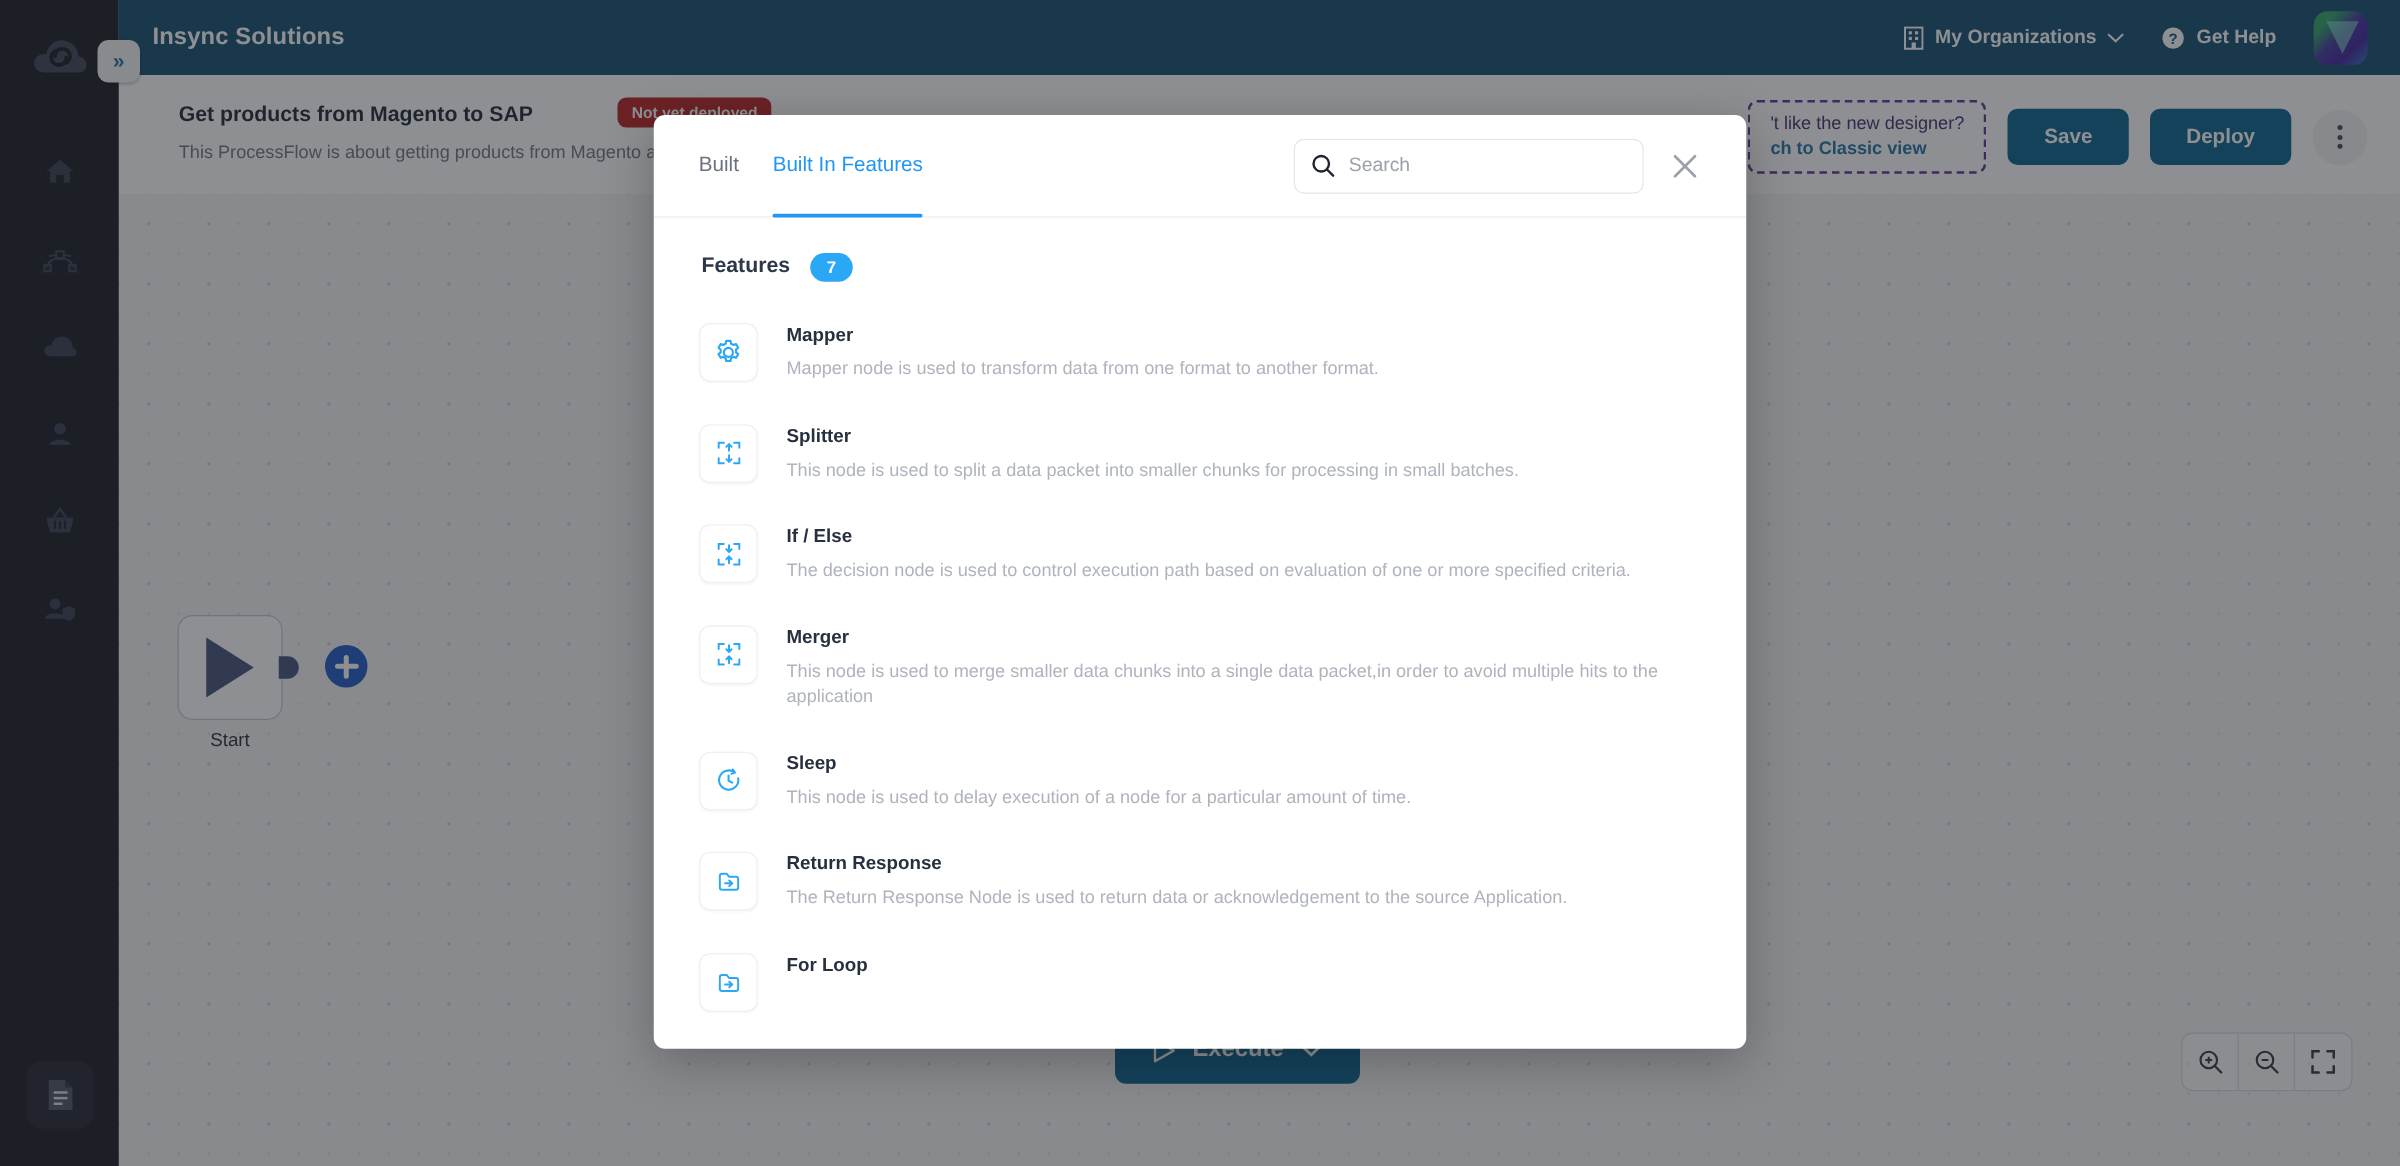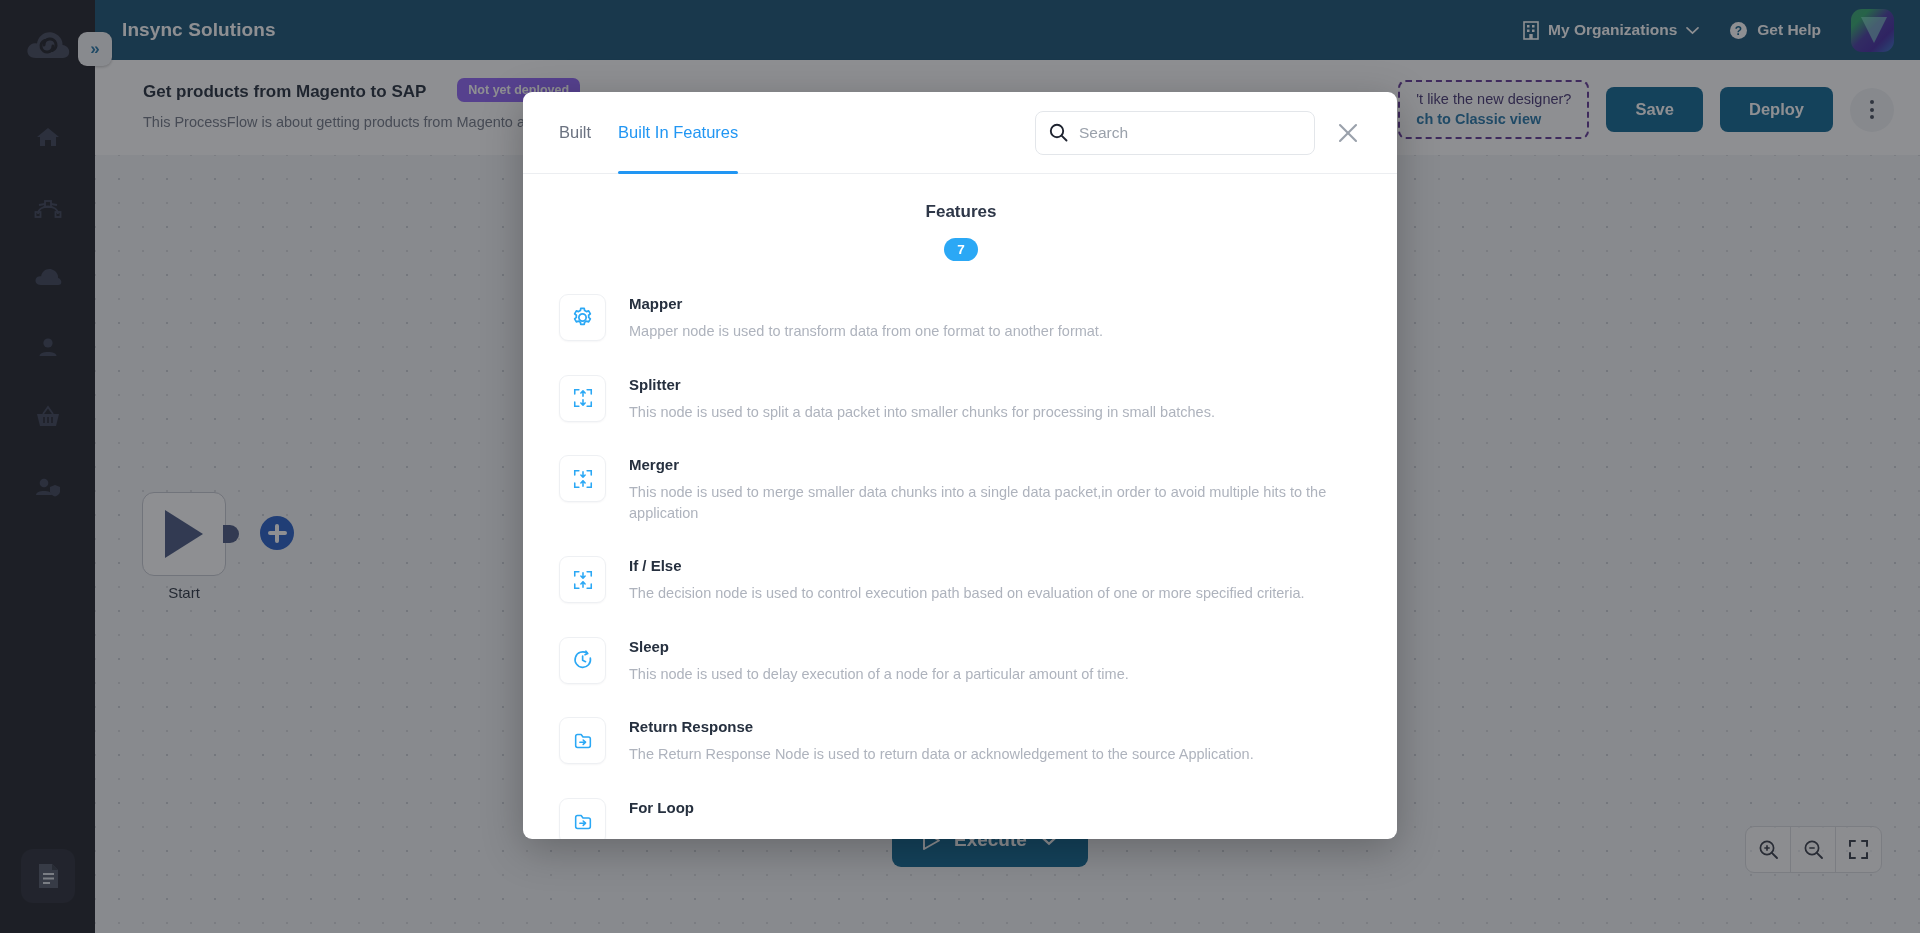--- a/index.html
+++ b/index.html
@@ -79,22 +79,22 @@
   
   .pagehead {
     position: absolute; left: 95px; top: 60px; right: 0; height: 95px;
     background: #ffffff; z-index: 1;
     display: flex; align-items: flex-start;
   }
   .ph-left { padding: 18px 0 0 48px; }
   .ph-title-row { display: flex; align-items: flex-end; gap: 31px; }
   .ph-title { font-size: 17px; font-weight: bold; color: #182230; }
   .ph-badge {
-    background: #8b5cf6; color: #fff; font-size: 12.5px; font-weight: bold;
-    padding: 5px 11px; border-radius: 7px;
+    background: #b91c1c; color: #fff; font-size: 12.5px; font-weight: bold;
+    padding: 5px 11px; border-radius: 7px; margin-left: 37px;
   }
   .ph-sub { margin-top: 12px; font-size: 14.5px; color: #6b7280; }
   .ph-right {
     margin-left: auto; display: flex; align-items: center; gap: 17px;
     padding: 20px 26px 0 0;
   }
   .classic-box {
     border: 2px dashed #5b2d91; border-radius: 8px;
     padding: 8px 16px; text-align: left; line-height: 1.35;
   }
@@ -209,21 +209,21 @@
     border: none; outline: none; font-size: 15.5px; color: #374151;
     width: 100%; font-family: "Liberation Sans", sans-serif; background: transparent;
   }
   .search-wrap input::placeholder { color: #9aa1ab; }
   .close-x {
     margin-left: 18px; width: 30px; height: 30px; cursor: pointer;
     display: flex; align-items: center; justify-content: center;
   }
 
   .modal-body { flex: 1; overflow-y: auto; padding: 28px 36px 20px 36px; }
-  .features-head { display: flex; align-items: center; gap: 16px; margin-bottom: 23px; padding-left: 2px; flex-direction: column; }
+  .features-head { display: flex; gap: 16px; margin-bottom: 23px; padding-left: 2px; }
   .features-title { font-size: 17px; font-weight: bold; color: #2e3748; }
   .count-pill {
     background: #2BA8F5; color: #fff; font-size: 13.5px; font-weight: bold;
     min-width: 34px; height: 23px; border-radius: 12px;
     display: flex; align-items: center; justify-content: center;
   }
 
   .feature-row {
     display: flex; gap: 23px; padding: 10px 0 10px 0; margin-bottom: 13px;
     cursor: pointer; align-items: flex-start;
@@ -513,41 +513,41 @@
             <path d="M3 7.5 V3 H7.5" fill="none" stroke="#2BA8F5" stroke-width="1.7" stroke-linecap="round"></path>
             <path d="M16.5 3 H21 V7.5" fill="none" stroke="#2BA8F5" stroke-width="1.7" stroke-linecap="round"></path>
             <path d="M21 16.5 V21 H16.5" fill="none" stroke="#2BA8F5" stroke-width="1.7" stroke-linecap="round"></path>
             <path d="M7.5 21 H3 V16.5" fill="none" stroke="#2BA8F5" stroke-width="1.7" stroke-linecap="round"></path>
             <path d="M12 4.2 V10 M9.7 7.6 L12 10 L14.3 7.6" fill="none" stroke="#2BA8F5" stroke-width="1.7" stroke-linecap="round" stroke-linejoin="round"></path>
             <path d="M12 19.8 V14 M9.7 16.4 L12 14 L14.3 16.4" fill="none" stroke="#2BA8F5" stroke-width="1.7" stroke-linecap="round" stroke-linejoin="round"></path>
           </svg>
         </span>
       </div>
       <div class="feature-text">
-        <div class="feature-name">Merger</div>
-        <div class="feature-desc">This node is used to merge smaller data chunks into a single data packet,in order to avoid multiple hits to the application</div>
+        <div class="feature-name">If / Else</div>
+        <div class="feature-desc">The decision node is used to control execution path based on evaluation of one or more specified criteria.</div>
       </div>
     </div>
 
     <div class="feature-row">
       <div class="feature-icon">
         <span>
           <svg width="22" height="22" viewBox="0 0 24 24">
             <path d="M3 7.5 V3 H7.5" fill="none" stroke="#2BA8F5" stroke-width="1.7" stroke-linecap="round"></path>
             <path d="M16.5 3 H21 V7.5" fill="none" stroke="#2BA8F5" stroke-width="1.7" stroke-linecap="round"></path>
             <path d="M21 16.5 V21 H16.5" fill="none" stroke="#2BA8F5" stroke-width="1.7" stroke-linecap="round"></path>
             <path d="M7.5 21 H3 V16.5" fill="none" stroke="#2BA8F5" stroke-width="1.7" stroke-linecap="round"></path>
             <path d="M12 4.2 V10 M9.7 7.6 L12 10 L14.3 7.6" fill="none" stroke="#2BA8F5" stroke-width="1.7" stroke-linecap="round" stroke-linejoin="round"></path>
             <path d="M12 19.8 V14 M9.7 16.4 L12 14 L14.3 16.4" fill="none" stroke="#2BA8F5" stroke-width="1.7" stroke-linecap="round" stroke-linejoin="round"></path>
           </svg>
         </span>
       </div>
       <div class="feature-text">
-        <div class="feature-name">If / Else</div>
-        <div class="feature-desc">The decision node is used to control execution path based on evaluation of one or more specified criteria.</div>
+        <div class="feature-name">Merger</div>
+        <div class="feature-desc">This node is used to merge smaller data chunks into a single data packet,in order to avoid multiple hits to the application</div>
       </div>
     </div>
 
     <div class="feature-row">
       <div class="feature-icon">
         <span>
           <svg width="22" height="22" viewBox="0 0 24 24">
             <path d="M20 10 A8.4 8.4 0 1 1 16.4 4.6" fill="none" stroke="#2BA8F5" stroke-width="1.8" stroke-linecap="round"></path>
             <path d="M15.2 2.4 L17.2 5 L14.2 6.2" fill="none" stroke="#2BA8F5" stroke-width="1.8" stroke-linecap="round" stroke-linejoin="round"></path>
             <path d="M11.6 7.6 V12.2 L14.8 13.8" fill="none" stroke="#2BA8F5" stroke-width="1.8" stroke-linecap="round" stroke-linejoin="round"></path>

